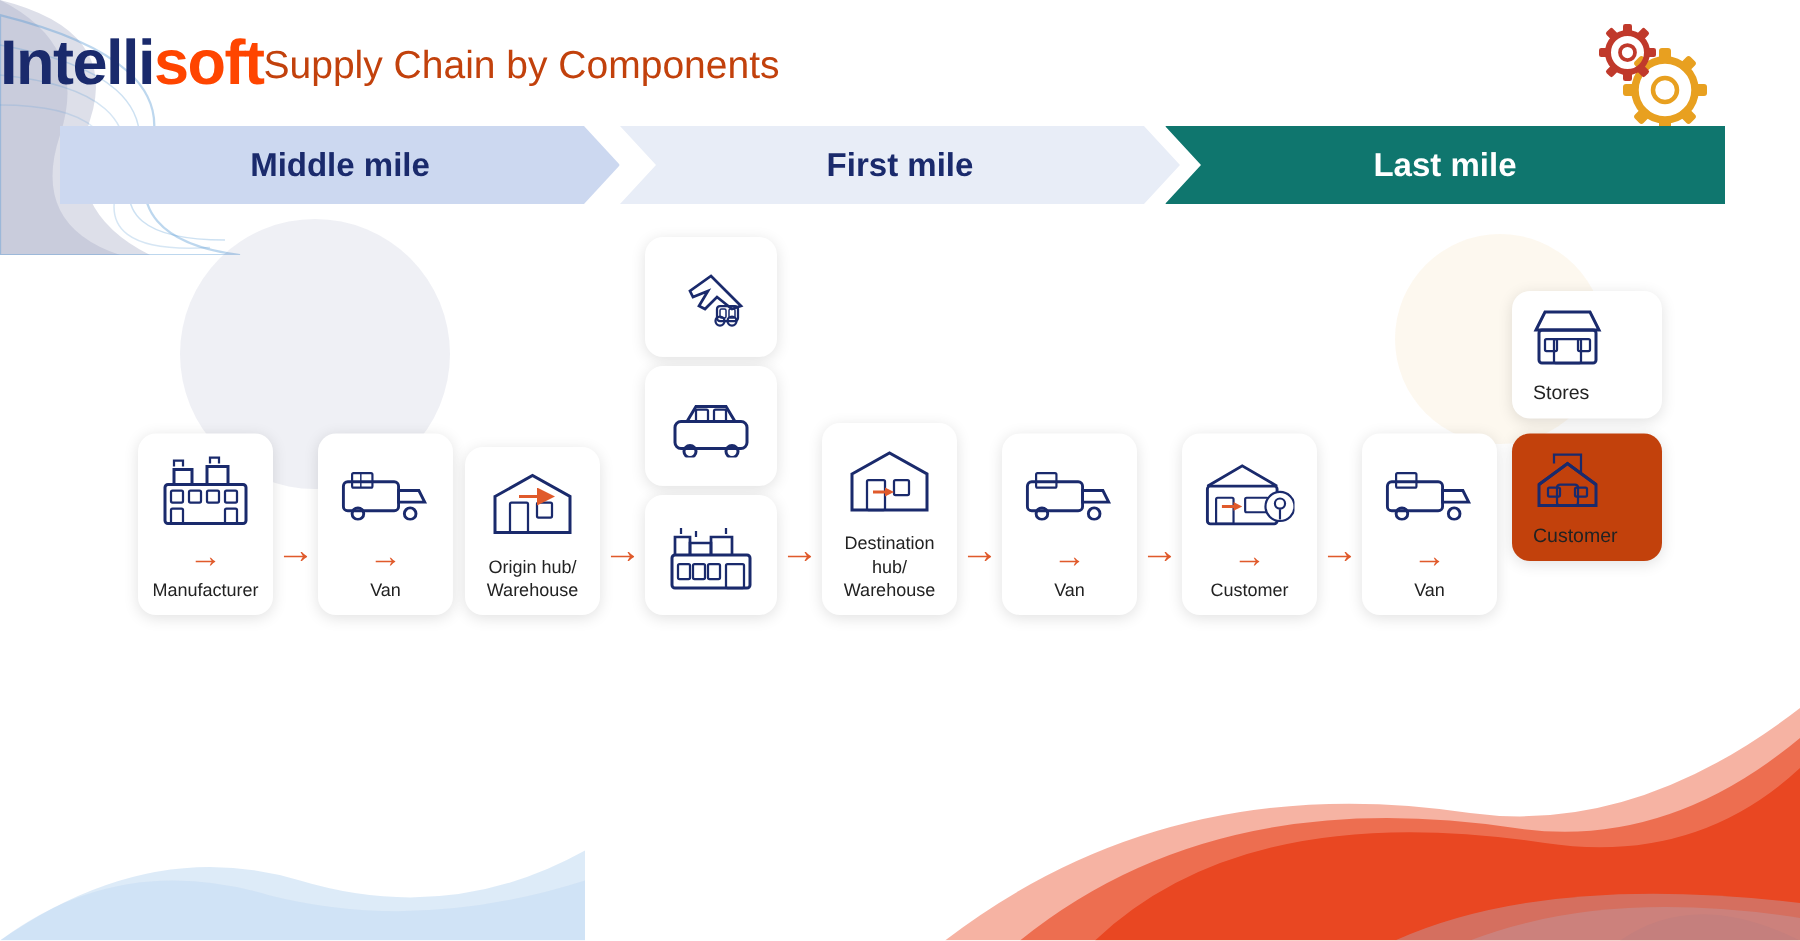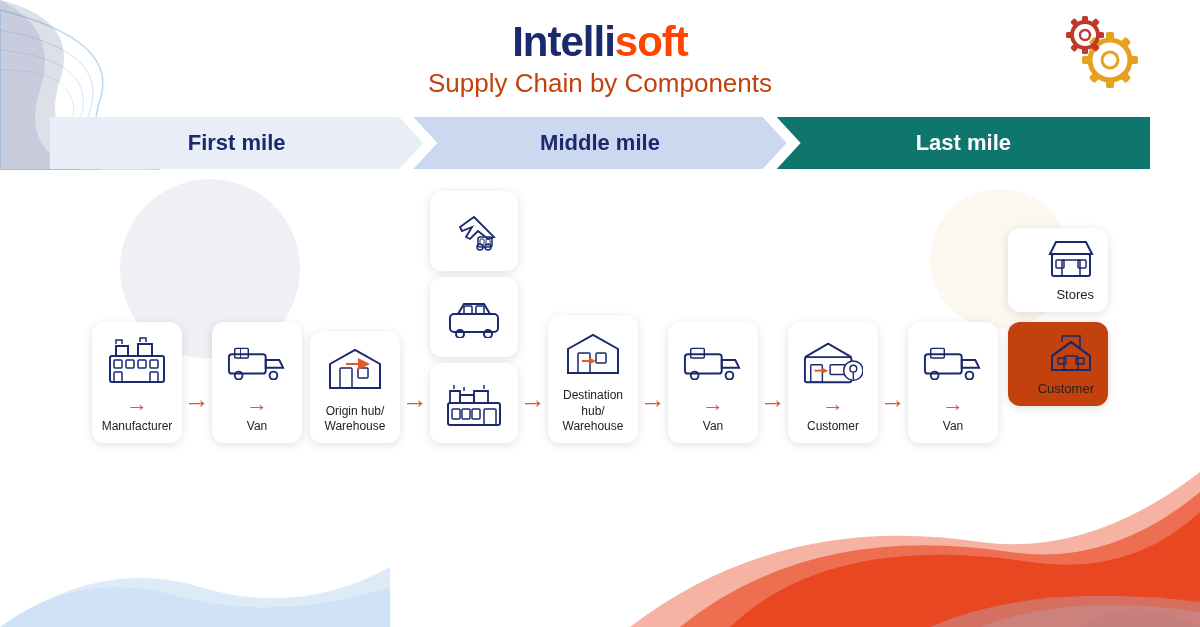--- a/index.html
+++ b/index.html
@@ -18,21 +18,20 @@
       display: flex;
       flex-direction: column;
       align-items: center;
       width: 100%;
     }
 
     
     .header {
       width: 100%;
       display: flex;
-      flex-direction: column;
       align-items: center;
       padding-top: 18px;
       position: relative;
     }
 
     .logo {
       font-size: 42px;
       font-weight: 900;
       letter-spacing: -1px;
     }
@@ -176,21 +175,21 @@
       margin-left: 10px;
       margin-bottom: 0;
     }
 
     .side-card {
       background: #fff;
       border-radius: 12px;
       box-shadow: 0 2px 10px rgba(0,0,0,0.12);
       display: flex;
       flex-direction: column;
-      align-items: flex-end;
+      align-items: flex-start;
       justify-content: center;
       padding: 10px 14px;
       width: 100px;
     }
 
     .side-card.customer-card {
       background: #c2410c;
     }
 
     .side-card .label {
@@ -297,25 +296,25 @@
           <rect x="7" y="-16" width="6" height="7" rx="1.5" fill="#c0392b" transform="rotate(45,10,-12)"></rect>
           <rect x="-13" y="-16" width="6" height="7" rx="1.5" fill="#c0392b" transform="rotate(-45,-10,-12)"></rect>
           <rect x="7" y="9" width="6" height="7" rx="1.5" fill="#c0392b" transform="rotate(-45,10,12)"></rect>
           <rect x="-13" y="9" width="6" height="7" rx="1.5" fill="#c0392b" transform="rotate(45,-10,12)"></rect>
         </g>
       </svg>
     </div>
   </div>
 
   <div class="mile-row">
+    <div class="mile-banner mile-middle">
+      <span>Middle mile</span>
+    </div>
     <div class="mile-banner mile-first">
       <span>First mile</span>
-    </div>
-    <div class="mile-banner mile-middle">
-      <span>Middle mile</span>
     </div>
     <div class="mile-banner mile-last">
       <span>Last mile</span>
     </div>
   </div>
 
   <div class="components-section">
 
     <div class="watermark" style="width:180px;height:180px;background:#1a2a6c;left:120px;top:10px;"></div>
     <div class="watermark" style="width:140px;height:140px;background:#e8a020;right:130px;top:20px;"></div>

